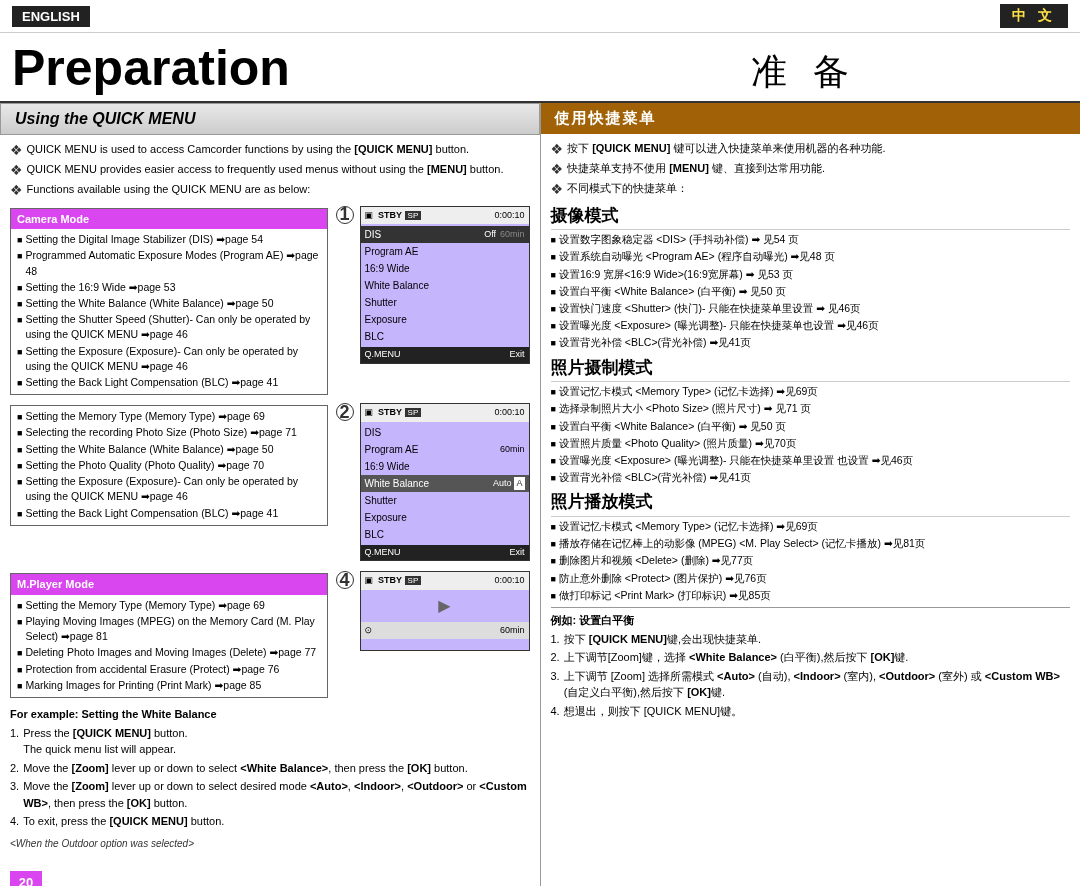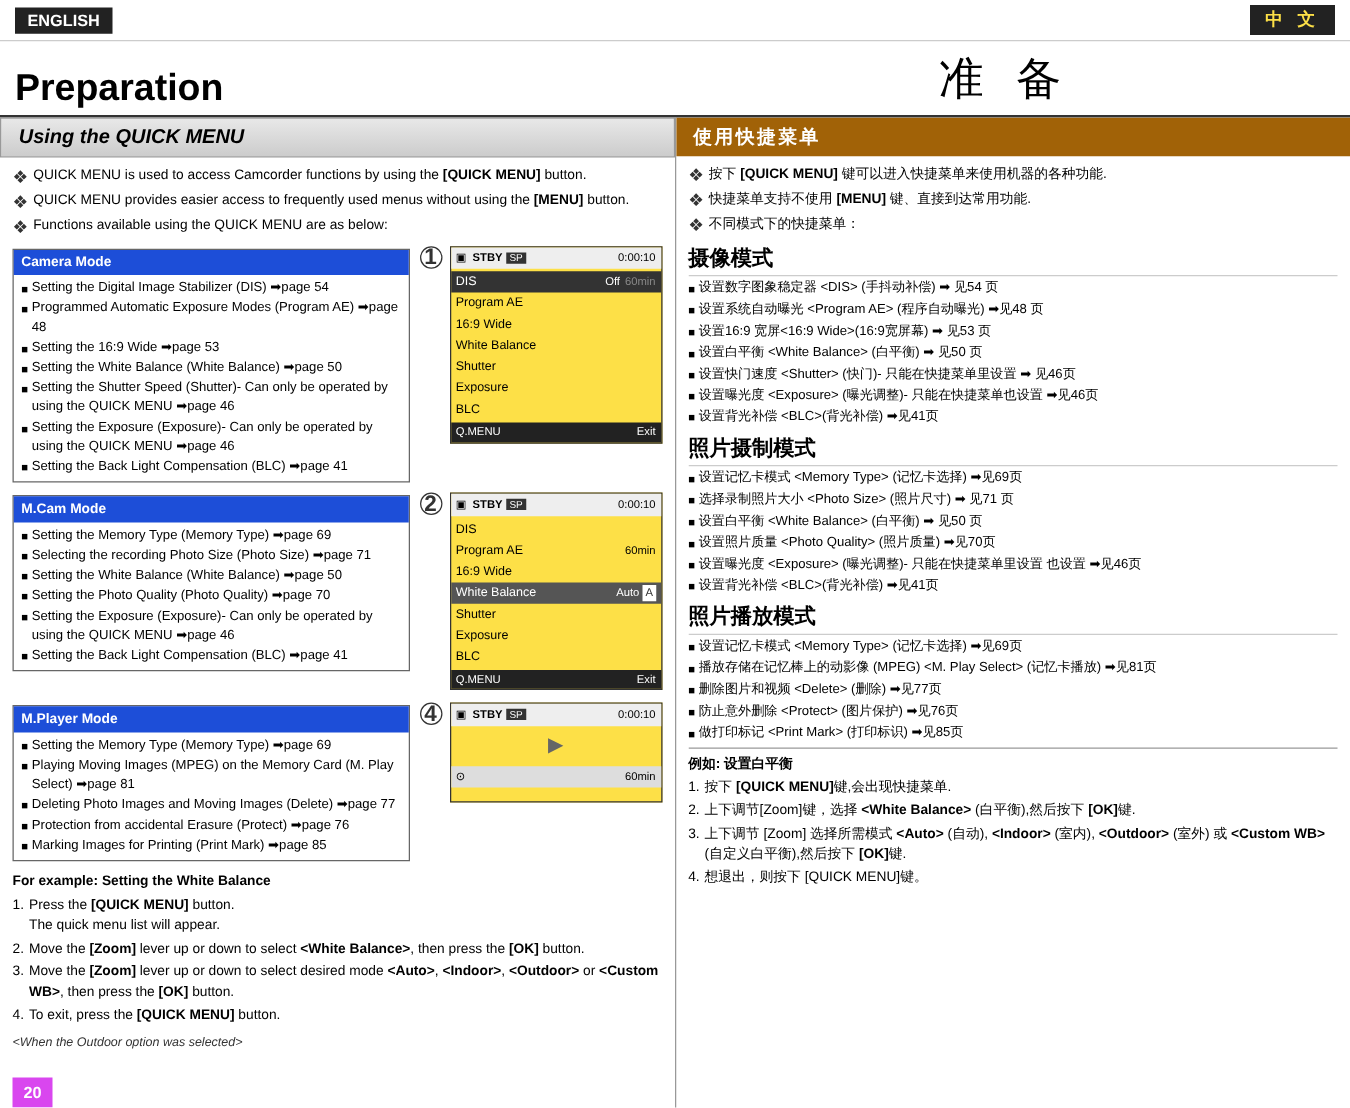--- a/index.html
+++ b/index.html
@@ -38,21 +38,21 @@
     }
 
     
     .title-row {
       display: flex;
       align-items: flex-end;
       padding: 6px 12px 4px 12px;
       border-bottom: 2px solid #333;
     }
     .title-en {
-      font-size: 30px;
+      font-size: 50px;
       font-weight: bold;
       color: #000;
       flex: 1;
     }
     .title-zh {
       font-size: 36px;
       color: #000;
       flex: 1;
       text-align: center;
       letter-spacing: 8px;
@@ -120,21 +120,21 @@
     .bullet-item .text {
       flex: 1;
     }
 
     
     .mode-box {
       border: 1px solid #666;
       margin: 6px 0 4px 0;
     }
     .mode-label {
-      background: #1d4ed8;
+      background: #d946ef;
       color: #fff;
       font-size: 11px;
       font-weight: bold;
       padding: 2px 6px;
     }
     .mode-content {
       padding: 3px 6px;
       font-size: 10.5px;
       line-height: 1.45;
     }
@@ -144,21 +144,21 @@
       margin-bottom: 1px;
     }
     .mode-item .sq {
       font-size: 9px;
       margin-top: 2px;
       flex-shrink: 0;
     }
 
     .cam-screen {
       border: 1px solid #333;
-      background: #fde047;
+      background: #c4b5fd;
       width: 170px;
       font-size: 9px;
       position: relative;
     }
     .cam-screen .cam-top {
       display: flex;
       justify-content: space-between;
       padding: 2px 4px;
       background: #eee;
       font-size: 9px;
@@ -362,21 +362,20 @@
                   <span>Exit</span>
                 </div>
             </div>
           </div>
         </div>
       </div>
 
       <div style="display:flex; gap:8px; align-items:flex-start;">
         <div style="flex:1;">
           <div class="mode-box">
-            <div class="mode-label">M.Cam Mode</div>
             <div class="mode-content">
               <div class="mode-item">
                   <span class="sq">■</span>
                   <span>Setting the Memory Type (Memory Type) ➡page 69</span>
                 </div>
               <div class="mode-item">
                   <span class="sq">■</span>
                   <span>Selecting the recording Photo Size (Photo Size) ➡page 71</span>
                 </div>
               <div class="mode-item">

